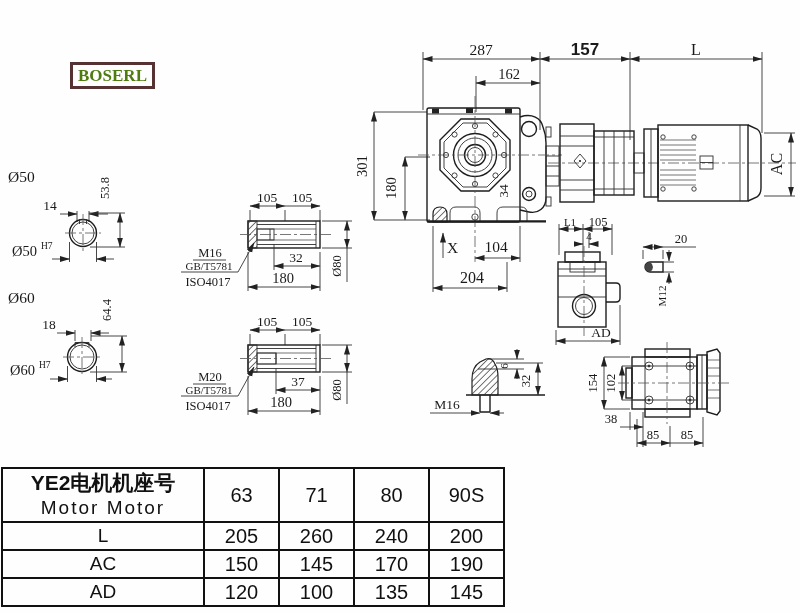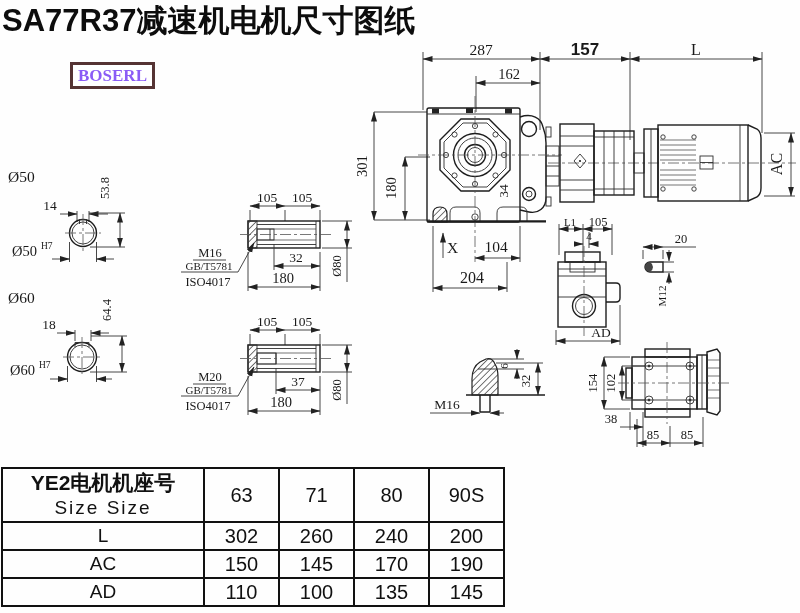--- a/index.html
+++ b/index.html
@@ -2,21 +2,21 @@
 <html><head>
 <meta charset="utf-8">
 <style>
   html,body{margin:0;padding:0;}
   body{width:800px;height:613px;position:relative;background:#fff;overflow:hidden;
        font-family:"Liberation Sans","DejaVu Sans",sans-serif;}
   #stage{position:absolute;left:0;top:0;width:800px;height:613px;background:#fefefe;}
   #title{position:absolute;left:2px;top:0px;font-size:31px;font-weight:bold;color:#0d0d0d;
          letter-spacing:0px;white-space:nowrap;}
   #logo{position:absolute;left:70px;top:62px;border:3px solid #553333;background:#fff;
-        padding:0 5px;color:#8b5cf6;font-family:"Liberation Serif","DejaVu Serif",serif;
+        padding:0 5px;color:#4d7c0f;font-family:"Liberation Serif","DejaVu Serif",serif;
         font-weight:bold;font-size:17px;line-height:21px;}
   svg{position:absolute;left:0;top:0;}
   svg text{font-family:"Liberation Serif","DejaVu Serif",serif;fill:#1a1a1a;}
   .o{stroke:#1d1d1d;stroke-width:1.4;fill:none;}
   .o2{stroke:#1d1d1d;stroke-width:2.2;fill:none;}
   .t{stroke:#2e2e2e;stroke-width:0.9;fill:none;}
   .tt{stroke:#3a3a3a;stroke-width:0.7;fill:none;}
   .d{stroke:#333;stroke-width:0.9;fill:none;}
   .c{stroke:#555;stroke-width:0.8;fill:none;stroke-dasharray:11 3 3 3;}
   .s11{font-size:11px;} .s12{font-size:12.5px;} .s13{font-size:13.5px;}
@@ -331,52 +331,51 @@
     <text class="s12 mid" transform="rotate(-90 341,390)" x="341" y="390">Ø80</text>
     <text class="s12 mid" x="210" y="381">M20</text>
     <path class="d" d="M193,384 H226"></path>
     <text class="s11 mid" x="209" y="394">GB/T5781</text>
     <path class="d" d="M181,396 H238"></path>
     <line class="d" x1="238" y1="396" x2="254" y2="367" marker-end="url(#ar)"></line>
     <text class="s12 mid" x="208" y="410">ISO4017</text>
   </g>
 </svg>
 
-<div id="title">SA77R37减速机电机尺寸图纸</div>
 <div id="logo"><span>BOSERL</span></div>
 
 <table id="dim-table">
   <tbody>
         <tr class="hrow">
     <td class="c0">
       <div class="hzh">YE2电机机座号</div>
-      <div class="hen">Size Size</div>
+      <div class="hen">Motor Motor</div>
     </td>
     <td class="cv num">63</td>
     <td class="cv num">71</td>
     <td class="cv num">80</td>
     <td class="cv num">90S</td>
   </tr>
   <tr>
     <td class="c0 rowlab">L</td>
-    <td class="cv num">302</td>
+    <td class="cv num">205</td>
     <td class="cv num">260</td>
     <td class="cv num">240</td>
     <td class="cv num">200</td>
   </tr>
   <tr>
     <td class="c0 rowlab">AC</td>
     <td class="cv num">150</td>
     <td class="cv num">145</td>
     <td class="cv num">170</td>
     <td class="cv num">190</td>
   </tr>
   <tr>
     <td class="c0 rowlab">AD</td>
-    <td class="cv num">110</td>
+    <td class="cv num">120</td>
     <td class="cv num">100</td>
     <td class="cv num">135</td>
     <td class="cv num">145</td>
   </tr>
 </tbody>
     </table>
 
 </div>
 
 </body></html>

